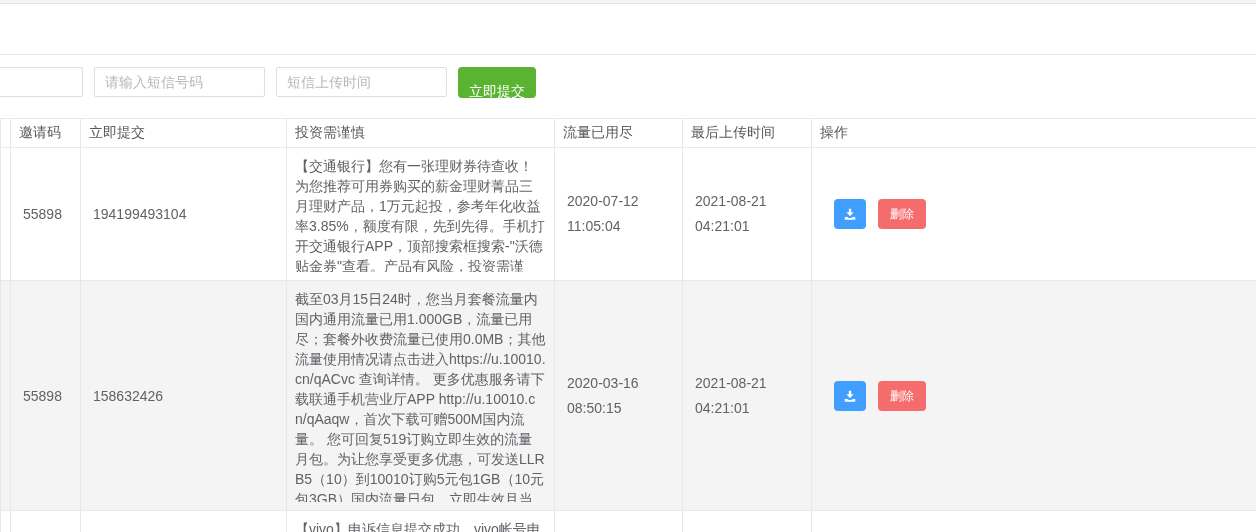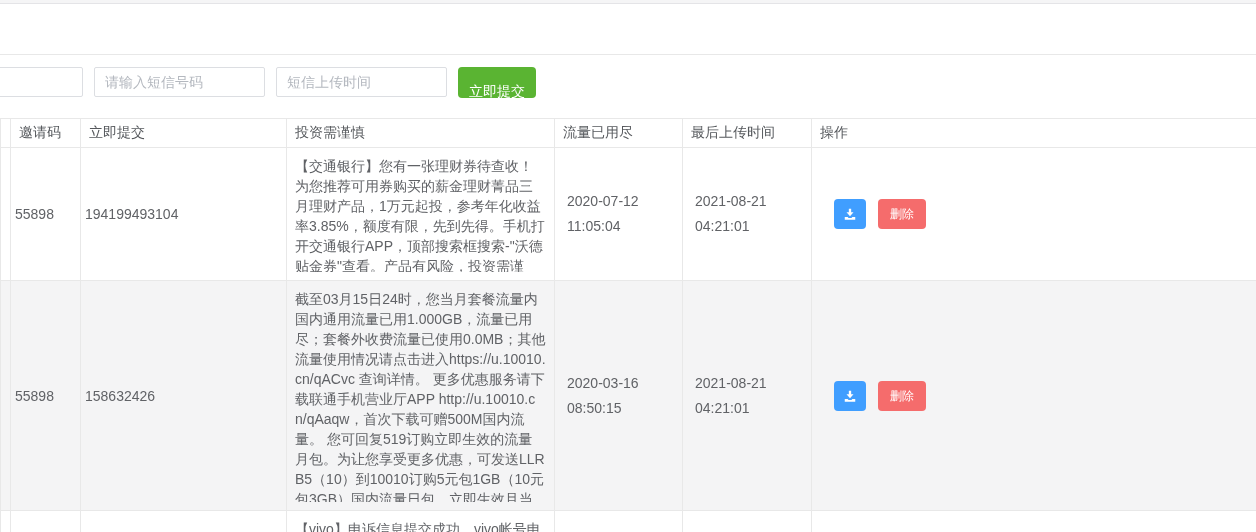--- a/index.html
+++ b/index.html
@@ -29,21 +29,21 @@
     height:31px; padding:9px 11px; background:#5ab432; color:#fff; border:none;
     border-radius:4px; font-size:14px; cursor:pointer; line-height:31px;
   }
 
   
   table { border-collapse:collapse; table-layout:fixed; width:1256px; background:#fff; }
   th, td { border:1px solid #e8e8e8; font-weight:normal; box-sizing:border-box;margin-top:28px; }
   thead tr { height:29px; }
   th { font-size:14px; color:#55585c; text-align:left; padding:0 8px; background:#fff; white-space:nowrap; overflow:hidden; }
   td { font-size:14px; color:#606266; vertical-align:middle; }
-  .c-num  { padding:0 4px; }
+  .c-num  { padding:0 12px; }
   .c-content { vertical-align:top; padding:8px; }
   .content-text {
     font-size:14px; color:#606266; line-height:20px;
     word-break:break-all; overflow:hidden; text-align:left;
   }
   .c-date { padding:0 12px; line-height:25px; }
   .c-actions { padding:0 0 0 22px; }
 
   tr.r0 { height:132px; }
   tr.r1 { height:229px; }

